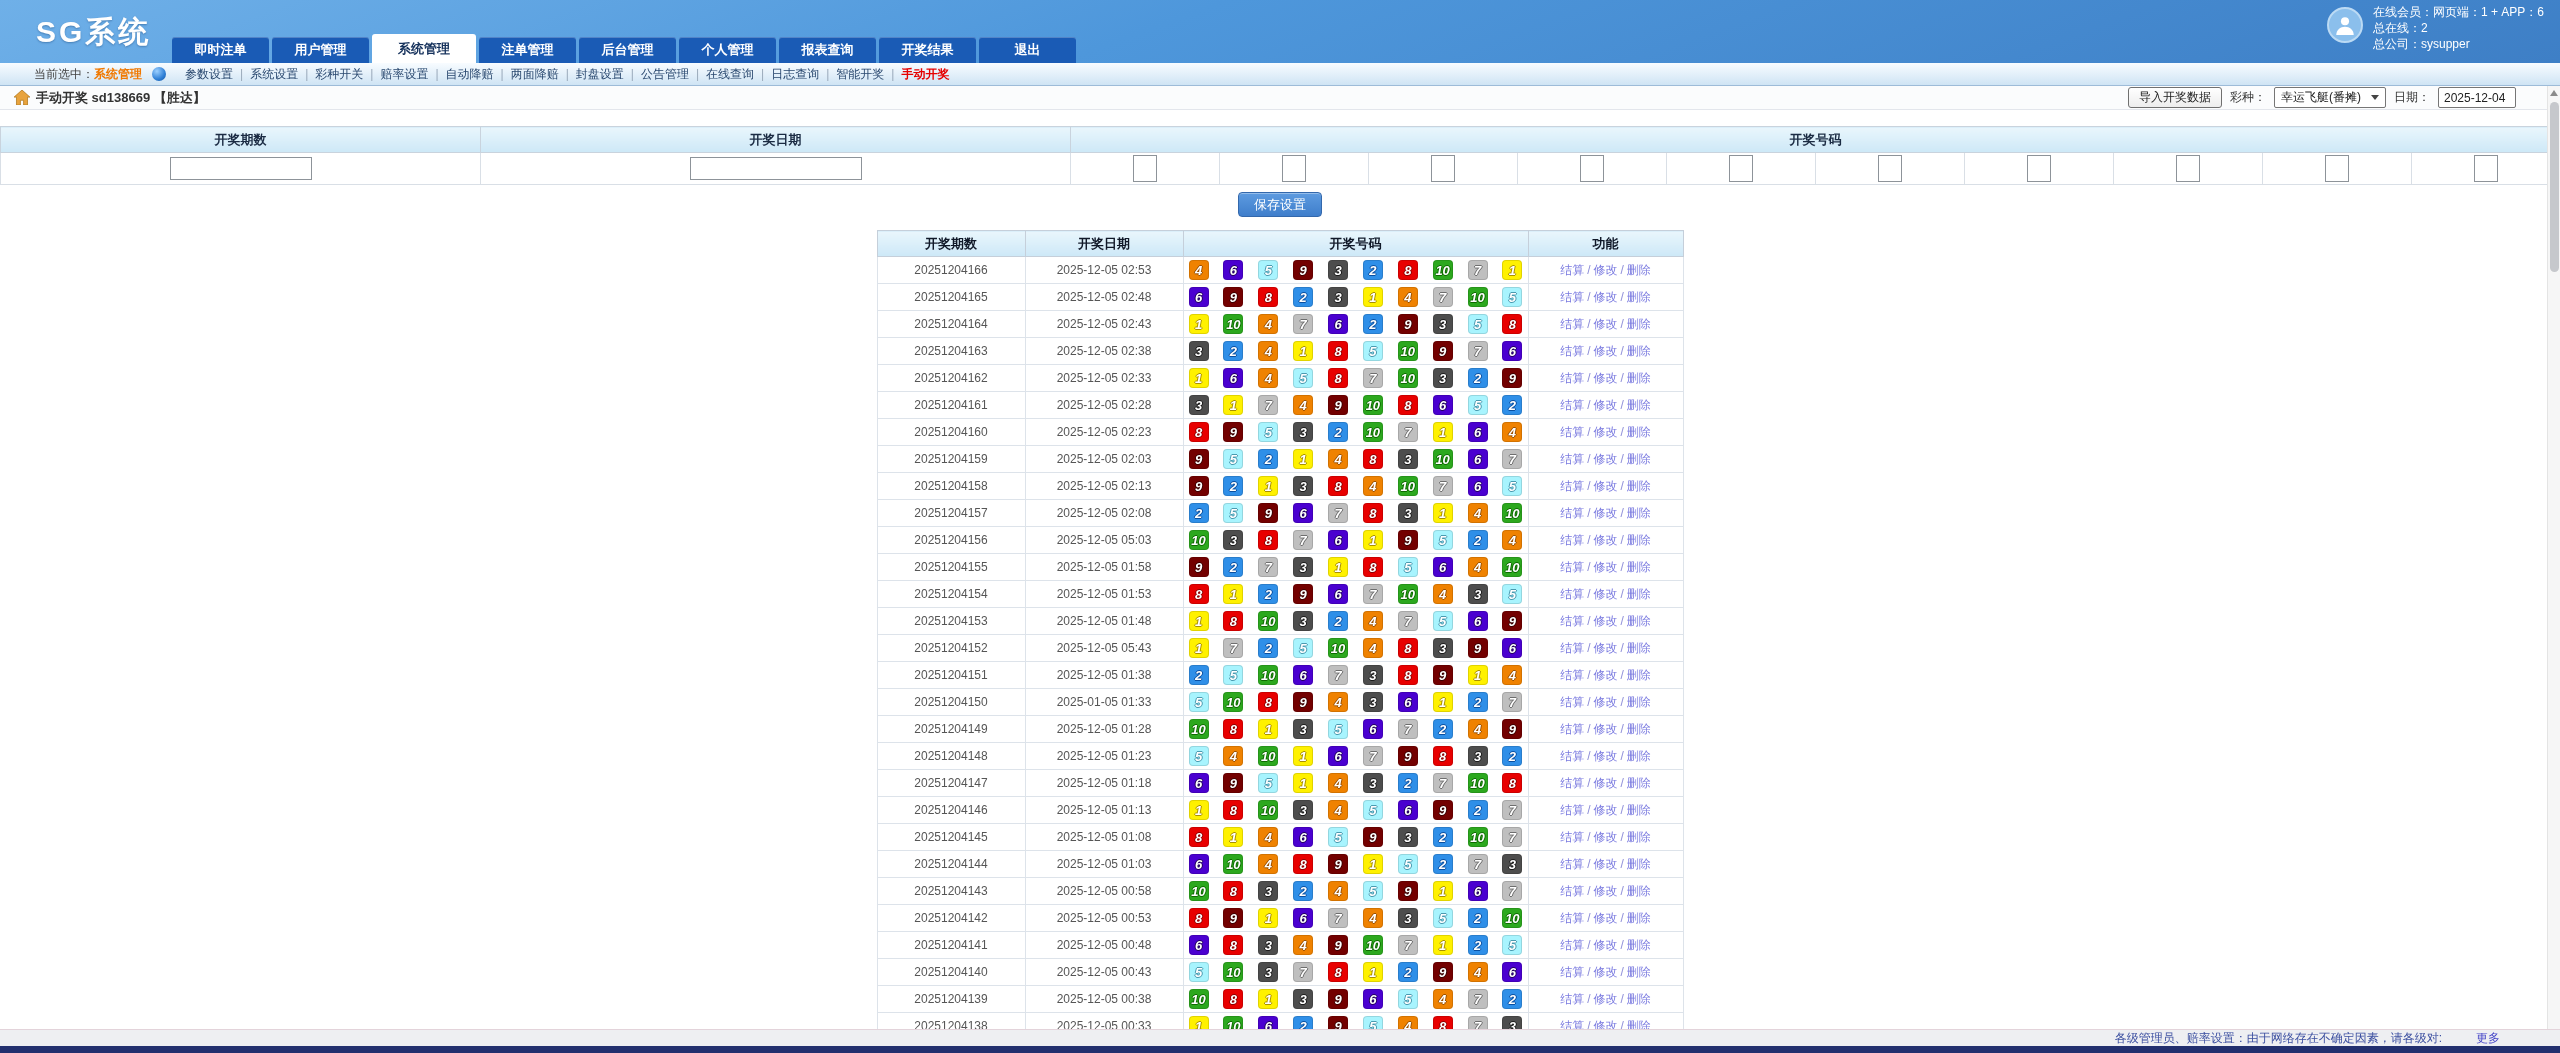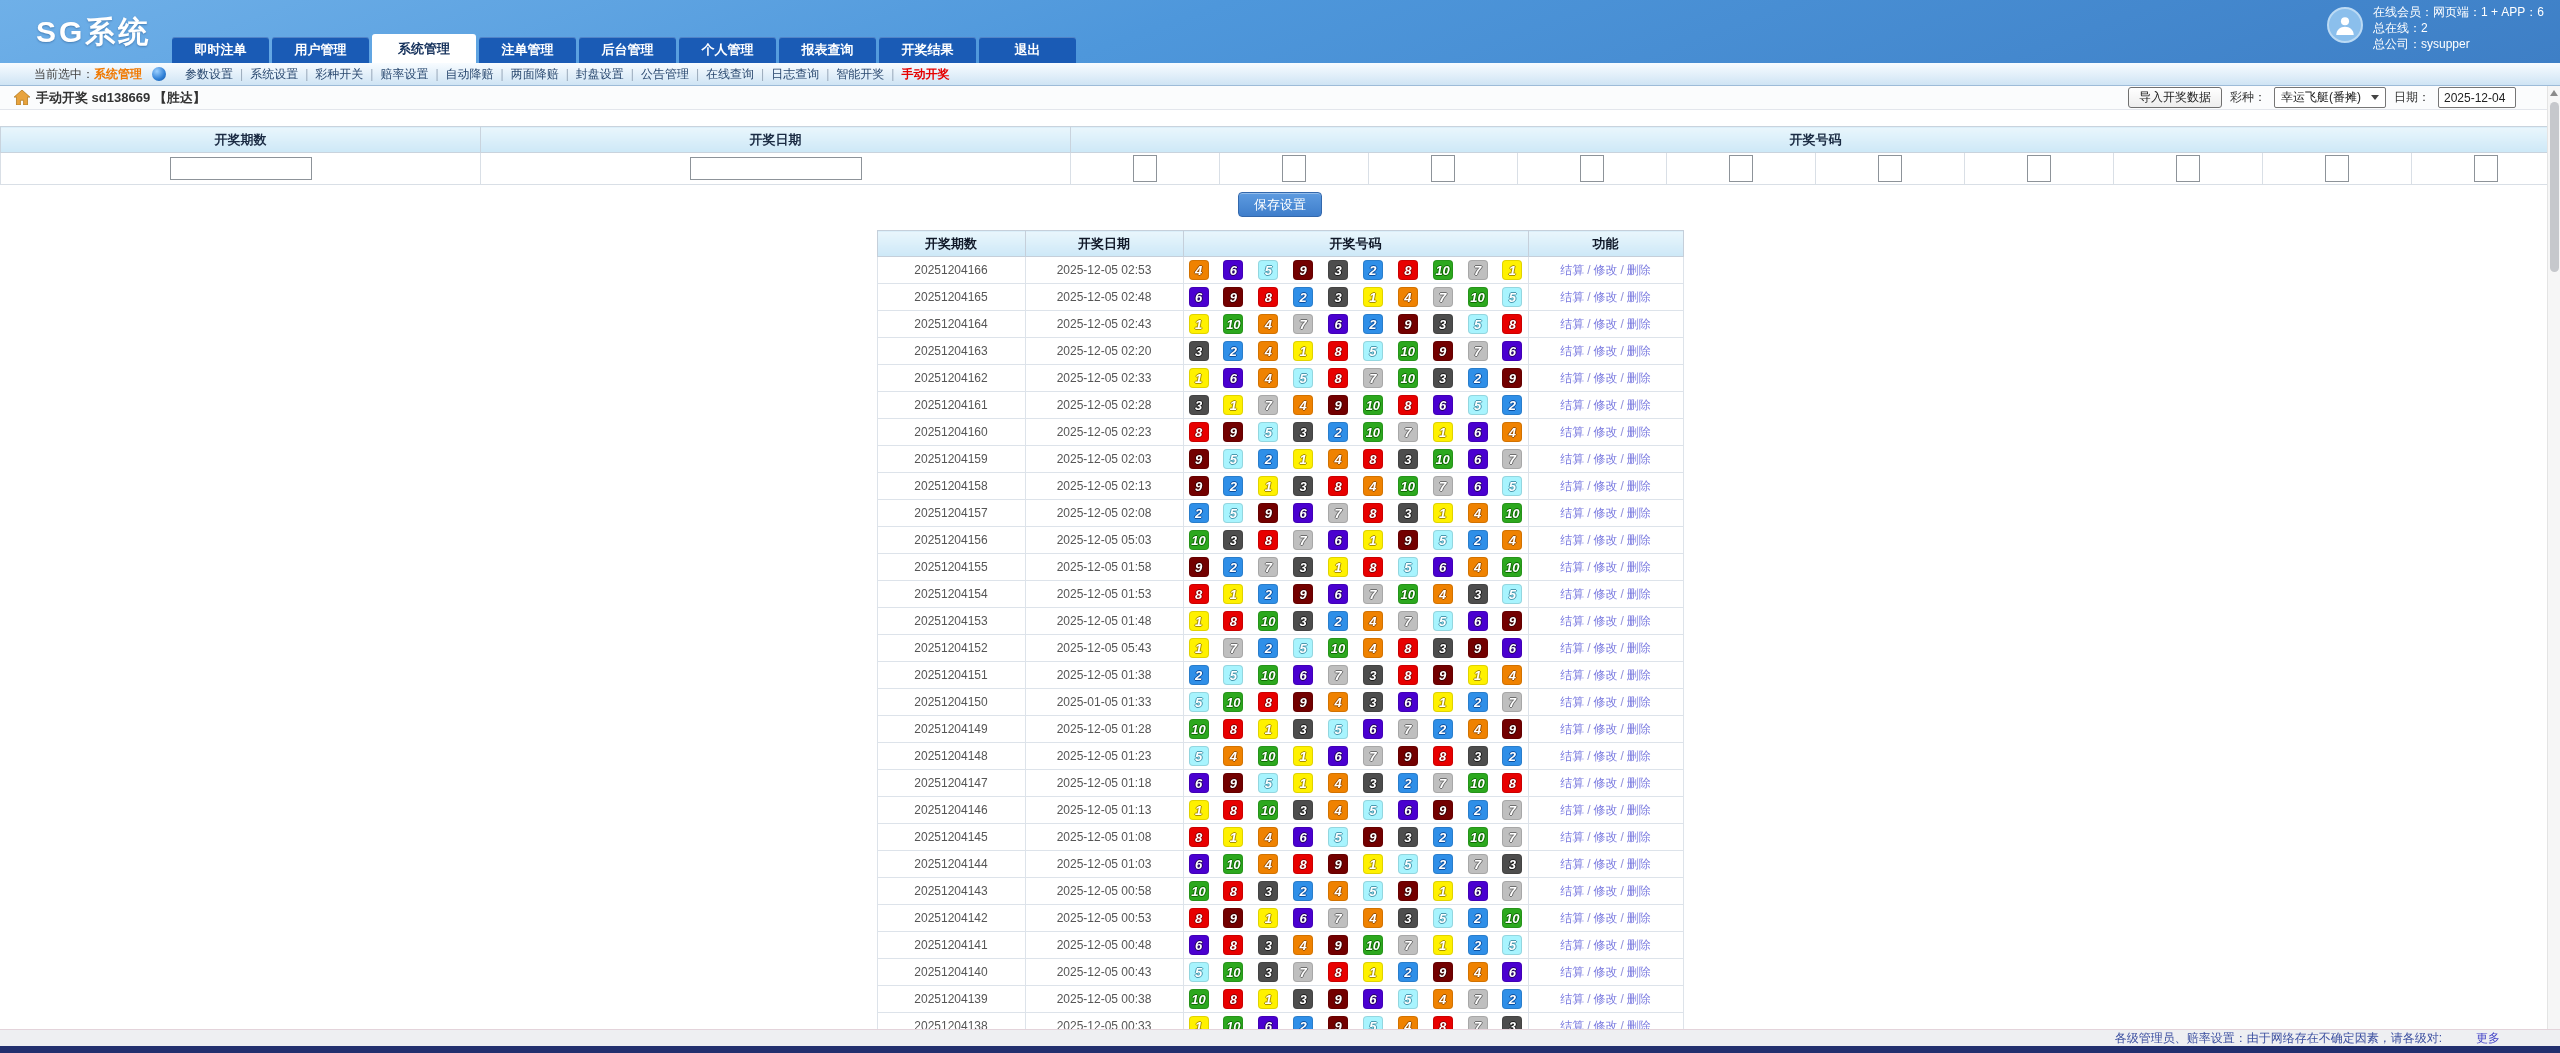--- a/index.html
+++ b/index.html
@@ -259,21 +259,21 @@
             <span class="ball" style="background: rgb(115, 0, 0); text-shadow: rgb(58, 0, 0) -1px 0px 0px, rgb(58, 0, 0) 1px 0px 0px, rgb(58, 0, 0) 0px -1px 0px, rgb(58, 0, 0) 0px 1px 0px;">9</span>
             <span class="ball" style="background: rgb(77, 77, 77); text-shadow: rgb(26, 26, 26) -1px 0px 0px, rgb(26, 26, 26) 1px 0px 0px, rgb(26, 26, 26) 0px -1px 0px, rgb(26, 26, 26) 0px 1px 0px;">3</span>
             <span class="ball" style="background: rgb(168, 244, 254); text-shadow: rgb(74, 154, 176) -1px 0px 0px, rgb(74, 154, 176) 1px 0px 0px, rgb(74, 154, 176) 0px -1px 0px, rgb(74, 154, 176) 0px 1px 0px;">5</span>
             <span class="ball" style="background: rgb(232, 0, 0); text-shadow: rgb(138, 0, 0) -1px 0px 0px, rgb(138, 0, 0) 1px 0px 0px, rgb(138, 0, 0) 0px -1px 0px, rgb(138, 0, 0) 0px 1px 0px;">8</span>
           </div>
         </td>
         <td class="actcell"><a>结算</a><span class="slash">/</span><a>修改</a><span class="slash">/</span><a>删除</a></td>
       </tr>
       <tr>
         <td>20251204163</td>
-        <td>2025-12-05 02:20</td>
+        <td>2025-12-05 02:38</td>
         <td>
           <div class="ballwrap">
             <span class="ball" style="background: rgb(77, 77, 77); text-shadow: rgb(26, 26, 26) -1px 0px 0px, rgb(26, 26, 26) 1px 0px 0px, rgb(26, 26, 26) 0px -1px 0px, rgb(26, 26, 26) 0px 1px 0px;">3</span>
             <span class="ball" style="background: rgb(47, 143, 232); text-shadow: rgb(10, 79, 160) -1px 0px 0px, rgb(10, 79, 160) 1px 0px 0px, rgb(10, 79, 160) 0px -1px 0px, rgb(10, 79, 160) 0px 1px 0px;">2</span>
             <span class="ball" style="background: rgb(239, 130, 1); text-shadow: rgb(154, 80, 0) -1px 0px 0px, rgb(154, 80, 0) 1px 0px 0px, rgb(154, 80, 0) 0px -1px 0px, rgb(154, 80, 0) 0px 1px 0px;">4</span>
             <span class="ball" style="background: rgb(255, 241, 0); text-shadow: rgb(168, 144, 0) -1px 0px 0px, rgb(168, 144, 0) 1px 0px 0px, rgb(168, 144, 0) 0px -1px 0px, rgb(168, 144, 0) 0px 1px 0px;">1</span>
             <span class="ball" style="background: rgb(232, 0, 0); text-shadow: rgb(138, 0, 0) -1px 0px 0px, rgb(138, 0, 0) 1px 0px 0px, rgb(138, 0, 0) 0px -1px 0px, rgb(138, 0, 0) 0px 1px 0px;">8</span>
             <span class="ball" style="background: rgb(168, 244, 254); text-shadow: rgb(74, 154, 176) -1px 0px 0px, rgb(74, 154, 176) 1px 0px 0px, rgb(74, 154, 176) 0px -1px 0px, rgb(74, 154, 176) 0px 1px 0px;">5</span>
             <span class="ball" style="background: rgb(44, 168, 30); text-shadow: rgb(14, 106, 0) -1px 0px 0px, rgb(14, 106, 0) 1px 0px 0px, rgb(14, 106, 0) 0px -1px 0px, rgb(14, 106, 0) 0px 1px 0px;">10</span>
             <span class="ball" style="background: rgb(115, 0, 0); text-shadow: rgb(58, 0, 0) -1px 0px 0px, rgb(58, 0, 0) 1px 0px 0px, rgb(58, 0, 0) 0px -1px 0px, rgb(58, 0, 0) 0px 1px 0px;">9</span>

